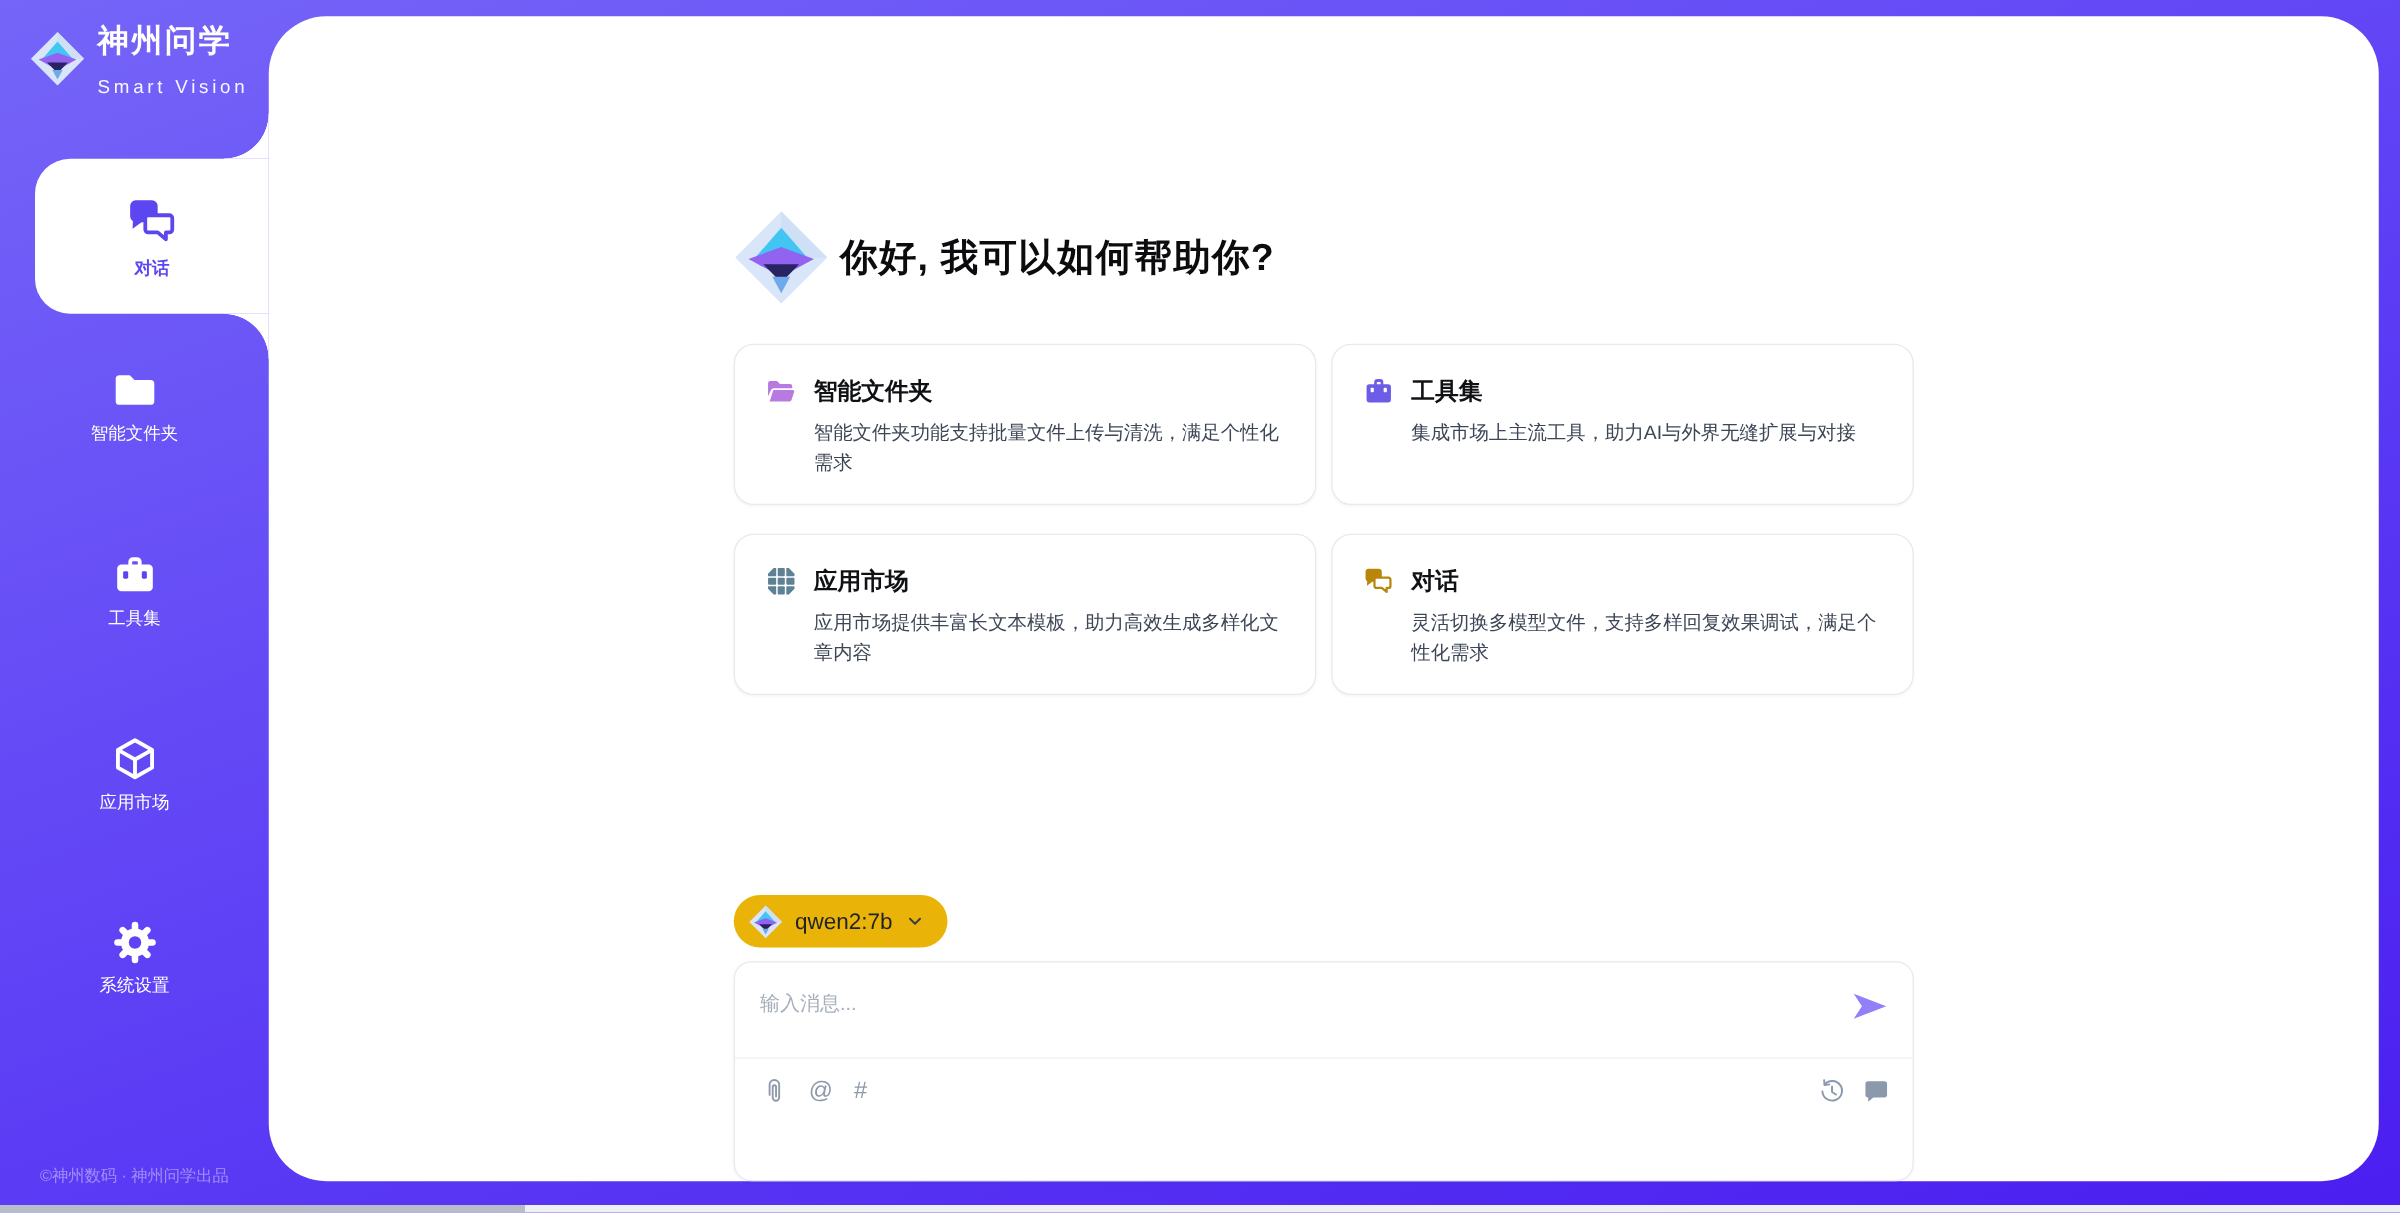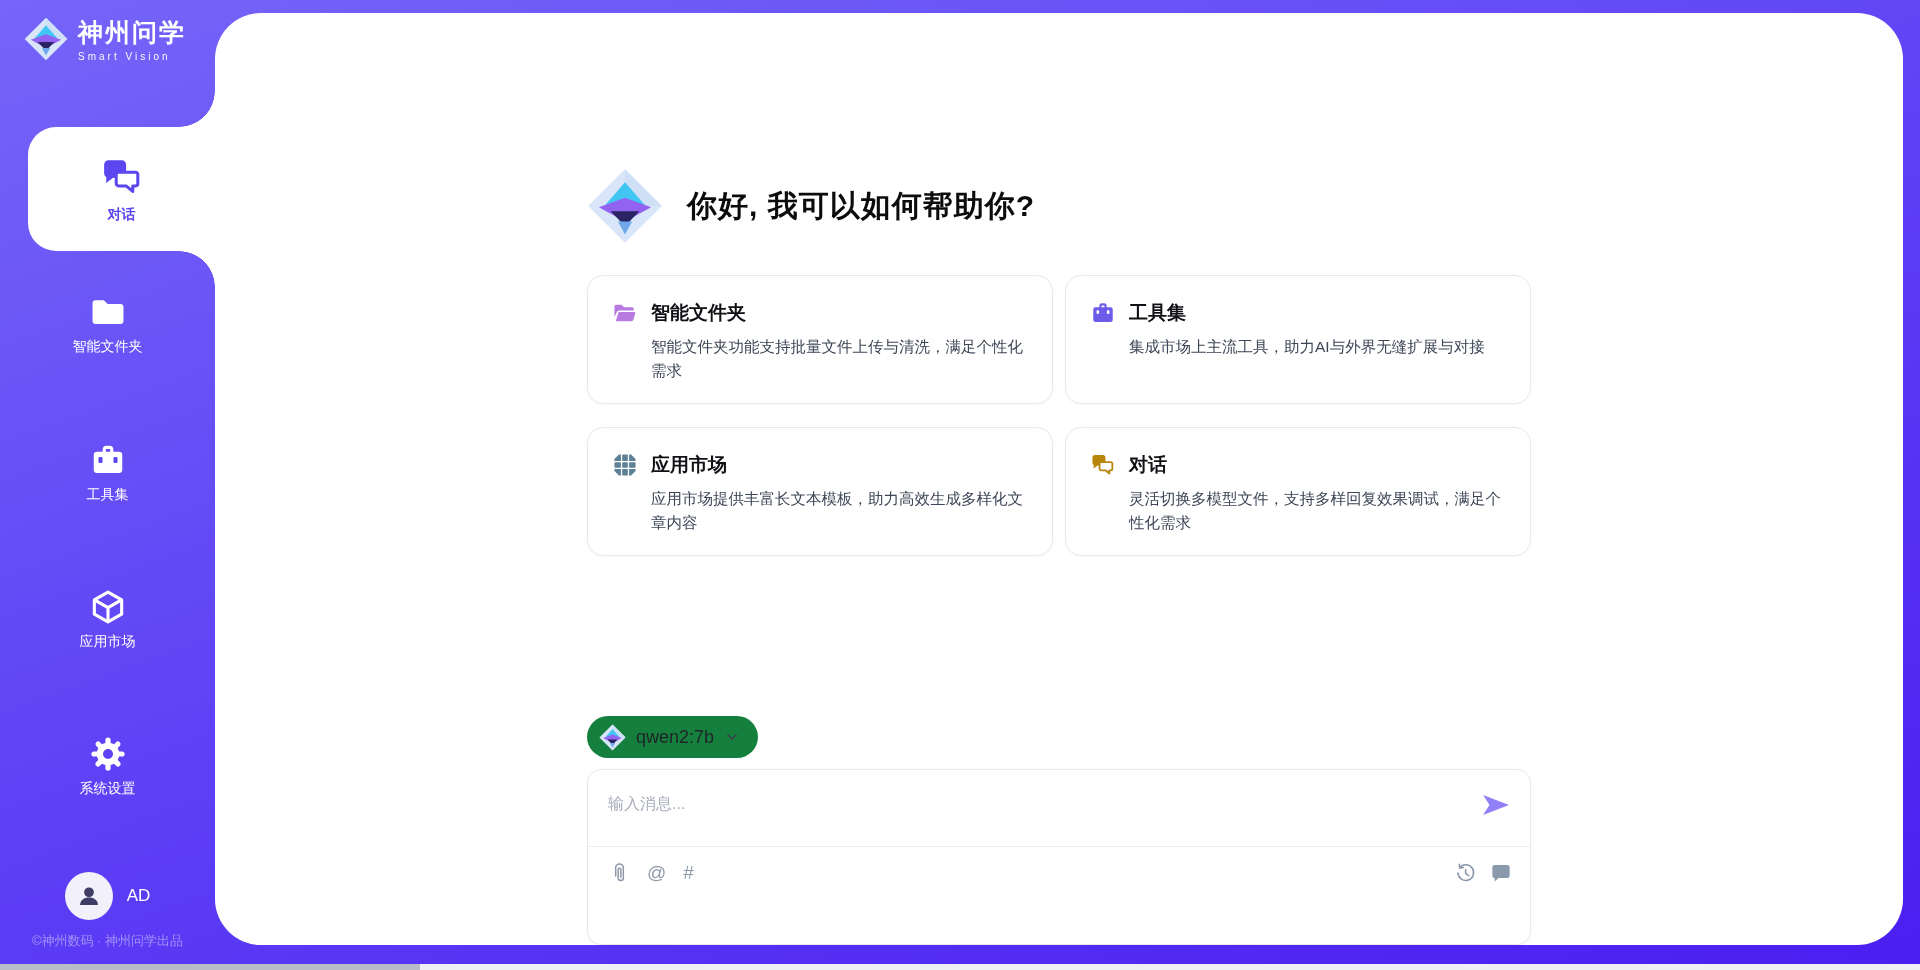--- a/index.html
+++ b/index.html
@@ -14,21 +14,21 @@
   .panel {
     position:absolute; left:215px; top:13px; right:17px; bottom:25px;
     background:#fff; border-radius:46px;
   }
 
   
   .sidebar { position:absolute; left:0; top:0; width:215px; height:970px; color:#fff; }
   .brand { position:absolute; top:16px; left:24px; display:flex; align-items:center; gap:10px; }
   .brand .gem { width:44px; height:44px; }
   .brand-name { font-size:25px; font-weight:bold; letter-spacing:2px; }
-  .brand-sub { font-size:10px; letter-spacing:3px; margin-top:2px; opacity:.95; }
+  .brand-sub { font-size:15px; letter-spacing:3px; margin-top:12px; opacity:.95; }
 
   .nav-item { position:absolute; left:0; width:215px; display:flex; flex-direction:column; align-items:center; gap:7px; cursor:pointer; }
   .nav-item .nicon { width:38px; height:38px; }
   .nav-label { font-size:14px; color:#fff; }
 
   .nav-active {
     position:absolute; left:28px; right:0; top:127px; height:124px;
     background:#fff; border-radius:28px 0 0 28px;
     display:flex; flex-direction:column; align-items:center; justify-content:center; gap:7px;
     cursor:pointer;
@@ -44,37 +44,37 @@
   .nav-active .nicon { width:44px; height:44px; }
   .nav-active .nav-label { color:#5b46f0; font-weight:bold; }
 
   .user-row { position:absolute; top:872px; left:0; width:215px; display:flex; align-items:center; justify-content:center; gap:14px; cursor:pointer; }
   .avatar { width:48px; height:48px; border-radius:50%; background:#f2f0fa; display:flex; align-items:center; justify-content:center; }
   .user-name { font-size:17px; color:#fff; }
   .side-footer { position:absolute; top:932px; left:0; width:215px; text-align:center; font-size:13px; color:rgba(255,255,255,.42); white-space:nowrap; }
 
   
   .content { position:absolute; left:0; top:0; width:100%; height:100%; padding-top:155px; display:flex; flex-direction:column; align-items:center; }
-  .greet { width:944px; display:flex; align-items:center; gap:24px; margin-bottom:31px; }
+  .greet { width:944px; display:flex; align-items:center; gap:9px; margin-bottom:31px; }
   .greet .gem { width:76px; height:76px; }
   .greet-text { font-size:30px; font-weight:bold; color:#0c0c0e; letter-spacing:1px; }
 
   .cards { width:944px; display:grid; grid-template-columns:466px 466px; grid-column-gap:12px; grid-row-gap:23px; }
   .card {
     background:#fff; border:1px solid #e7e9ef; border-radius:16px; height:129px;
     padding:24px 24px 0 24px; cursor:pointer; box-shadow:0 1px 2px rgba(20,20,40,.03);
   }
   .card-head { display:flex; align-items:center; gap:13px; }
   .card-head svg { width:26px; height:26px; flex:none; }
   .card-title { font-size:19px; font-weight:bold; color:#101114; }
   .card-desc { margin:9px 0 0 39px; font-size:15.5px; line-height:1.55; color:#3d4656; }
 
   .model-pill {
     margin-top:160px; align-self:flex-start; margin-left:calc(50% - 472px);
-    height:43px; padding:0 18px 0 12px; background:#15803d; border-radius:22px;
+    height:43px; padding:0 18px 0 12px; background:#eab308; border-radius:22px;
     display:flex; align-items:center; gap:10px; cursor:pointer;
   }
   .model-pill .gem { width:27px; height:27px; }
   .model-name { font-size:18px; color:#1f2328; }
 
   .composer {
     width:944px; height:178px; margin-top:11px;
     background:#fff; border:1px solid #e7e9ef; border-radius:14px;
     box-shadow:0 1px 3px rgba(20,20,40,.04); position:relative;
   }
@@ -168,29 +168,20 @@
         <rect x="13.8" y="2" width="4.4" height="8" rx="2.2" transform="rotate(90 16 16)"></rect>
         <rect x="13.8" y="22" width="4.4" height="8" rx="2.2" transform="rotate(90 16 16)"></rect>
         <rect x="13.8" y="2" width="4.4" height="8" rx="2.2" transform="rotate(135 16 16)"></rect>
         <rect x="13.8" y="22" width="4.4" height="8" rx="2.2" transform="rotate(135 16 16)"></rect>
         <path fill-rule="evenodd" d="M16 6.5a9.5 9.5 0 1 0 0 19 9.5 9.5 0 0 0 0-19zm0 5.3a4.2 4.2 0 1 1 0 8.4 4.2 4.2 0 0 1 0-8.4z"></path>
       </g>
     </svg>
     <div class="nav-label">系统设置</div>
   </div>
 
-  <div class="user-row">
-    <div class="avatar">
-      <svg width="30" height="30" viewBox="0 0 32 32">
-        <circle cx="16" cy="12" r="5.2" fill="#3f3c66"></circle>
-        <path d="M6.5 25.5c0-5.2 4.3-8 9.5-8s9.5 2.8 9.5 8z" fill="#3f3c66"></path>
-      </svg>
-    </div>
-    <div class="user-name">AD</div>
-  </div>
 
   <div class="side-footer">©神州数码 · 神州问学出品</div>
 </div>
 
 <div class="panel">
   <div class="content">
 
     <div class="greet">
       <svg class="gem" viewBox="0 0 64 64">
           <use href="#gem-shape"></use>

